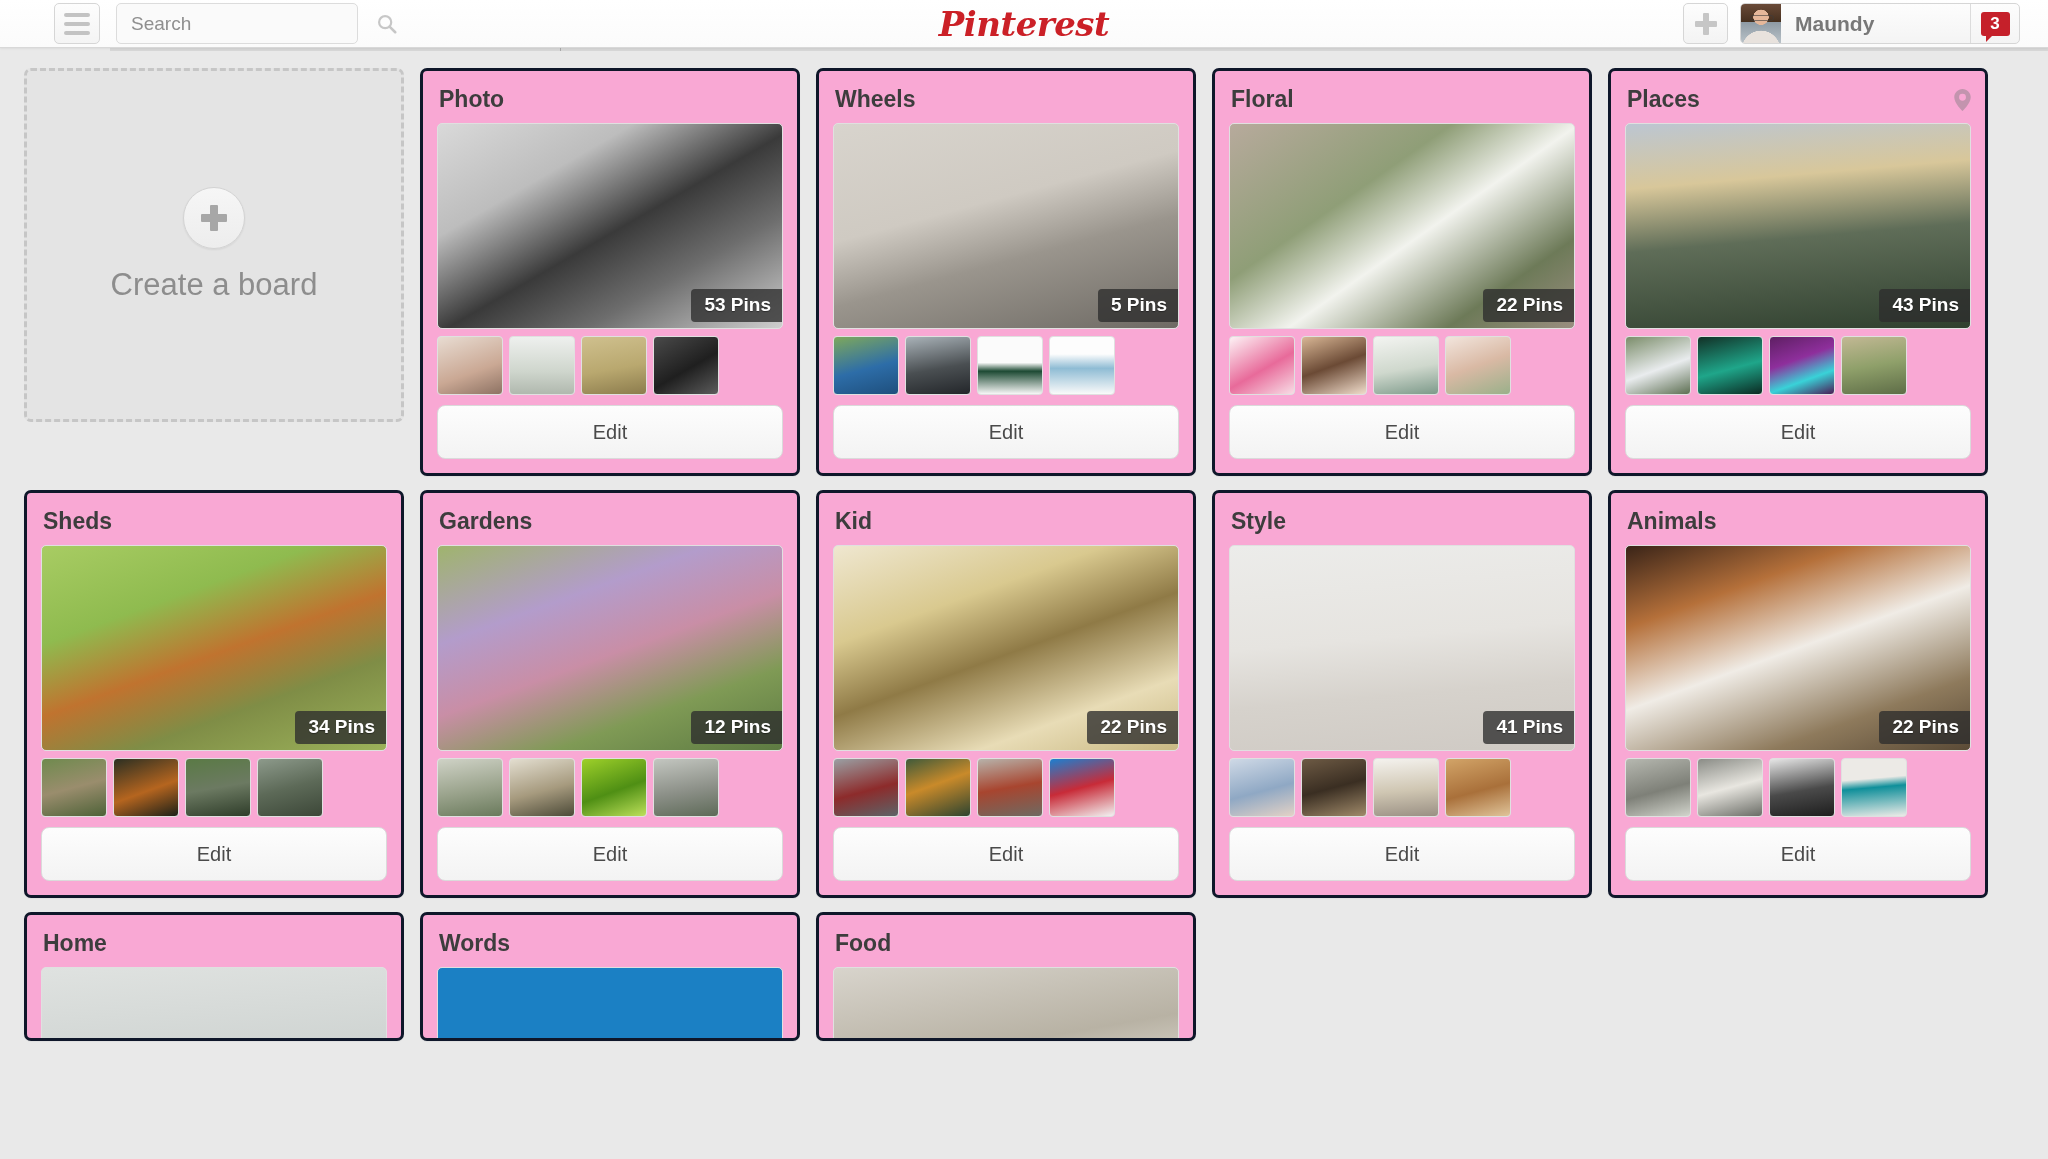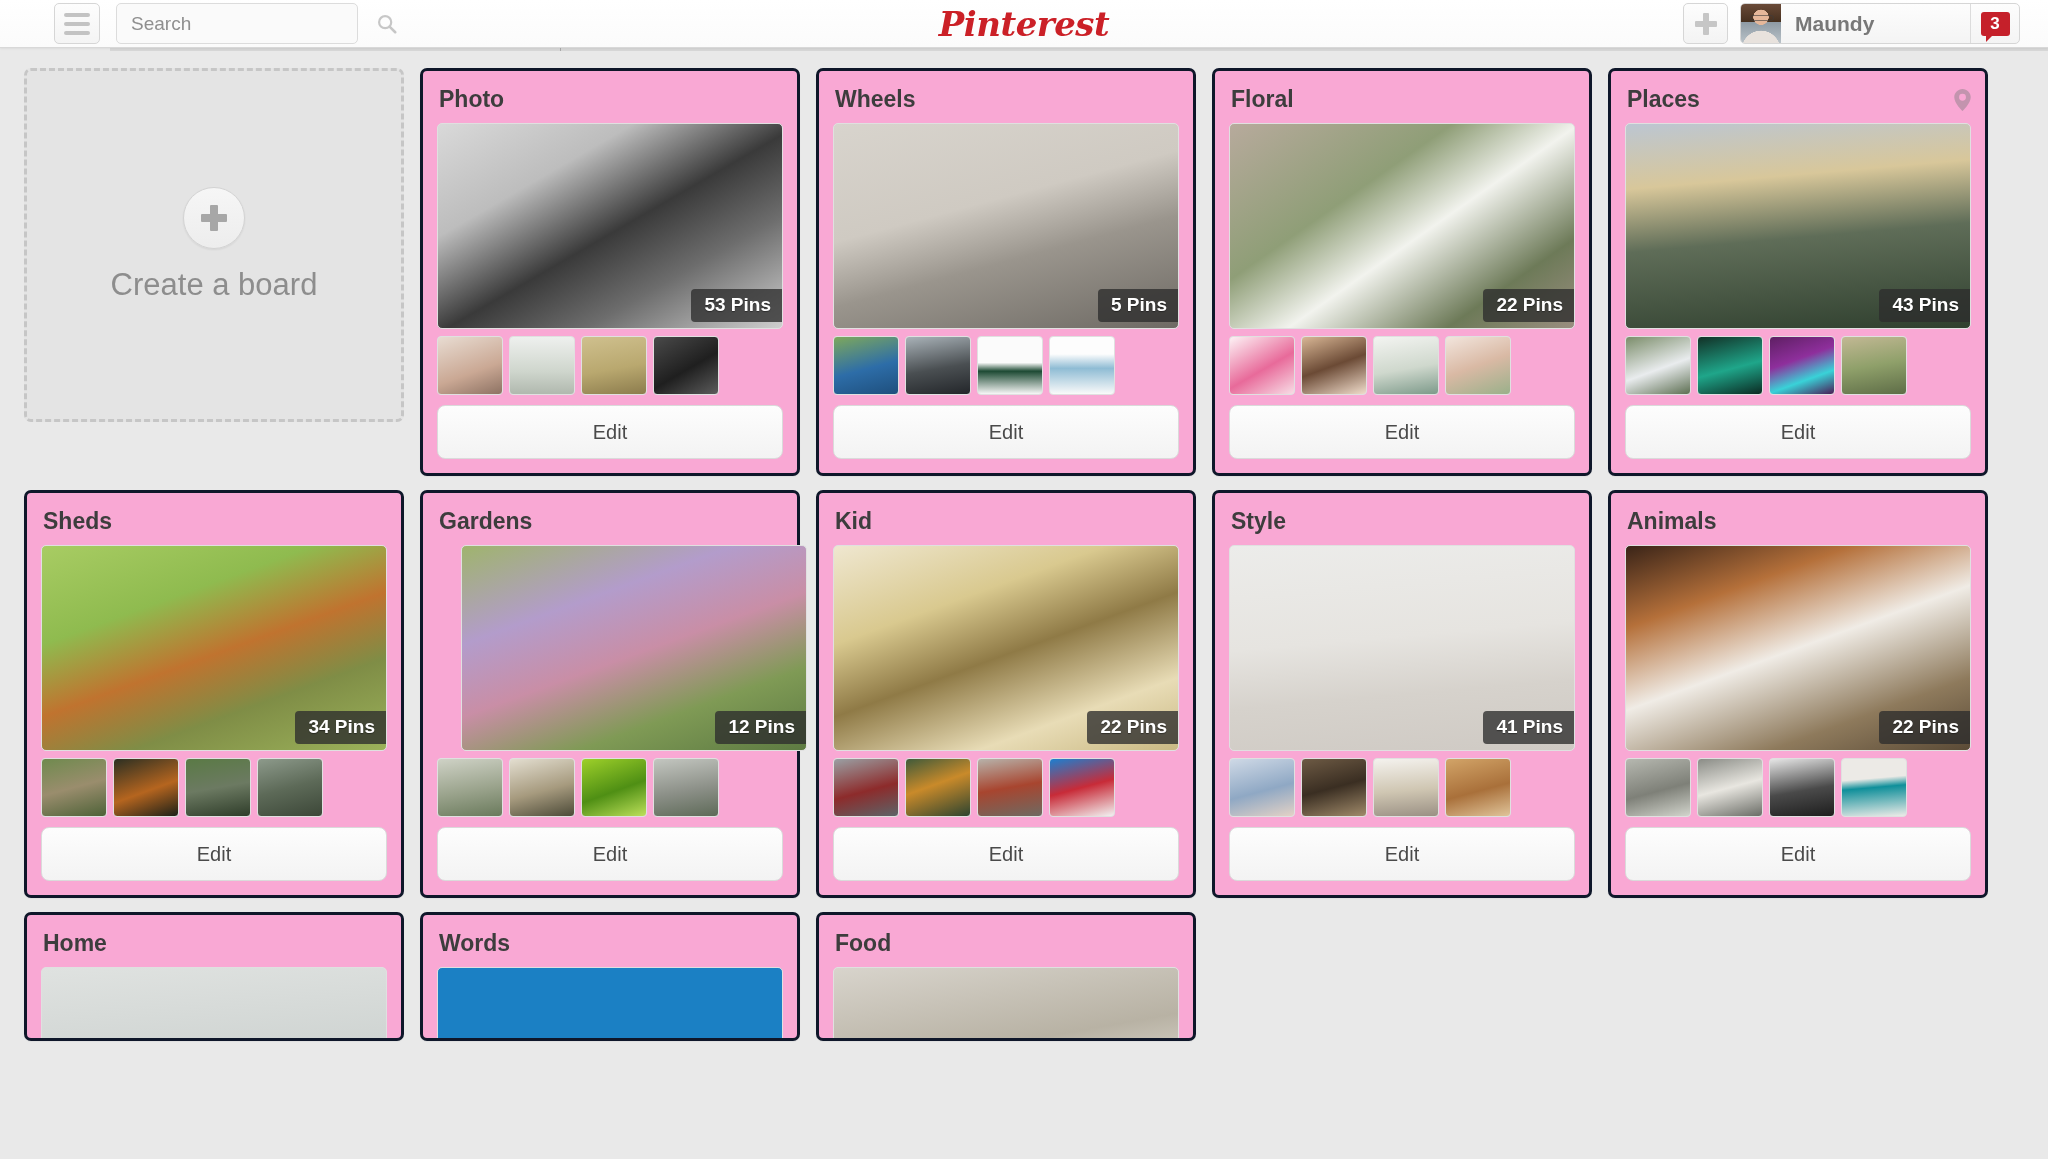--- a/index.html
+++ b/index.html
@@ -351,21 +351,21 @@
         <div class="thumb" style="background-image: linear-gradient(160deg, rgb(43, 47, 34), rgb(181, 101, 31) 55%, rgb(28, 32, 24));"></div>
         <div class="thumb" style="background-image: linear-gradient(170deg, rgb(90, 122, 69), rgb(108, 122, 98) 50%, rgb(47, 61, 42));"></div>
         <div class="thumb" style="background-image: linear-gradient(165deg, rgb(141, 154, 139), rgb(93, 106, 88) 50%, rgb(60, 71, 56));"></div>
       </div>
       <button class="edit-btn">Edit</button>
     </div>
     <div class="board-card">
       <div class="board-title">
         <span>Gardens</span>
       </div>
-      <div class="cover" style="background-image: linear-gradient(160deg, rgb(159, 180, 109) 0%, rgb(179, 156, 203) 30%, rgb(201, 142, 166) 52%, rgb(127, 154, 85) 75%, rgb(93, 122, 66) 100%); margin-left: 24px;">
+      <div class="cover" style="background-image: linear-gradient(160deg, rgb(159, 180, 109) 0%, rgb(179, 156, 203) 30%, rgb(201, 142, 166) 52%, rgb(127, 154, 85) 75%, rgb(93, 122, 66) 100%);">
         <span class="pin-count">12 Pins</span>
       </div>
       <div class="thumb-row">
         <div class="thumb" style="background-image: linear-gradient(170deg, rgb(207, 210, 198), rgb(154, 163, 140) 55%, rgb(106, 122, 92));"></div>
         <div class="thumb" style="background-image: linear-gradient(165deg, rgb(227, 222, 208), rgb(166, 154, 126) 55%, rgb(76, 74, 56));"></div>
         <div class="thumb" style="background-image: linear-gradient(160deg, rgb(158, 208, 42), rgb(79, 143, 20) 55%, rgb(189, 224, 90));"></div>
         <div class="thumb" style="background-image: linear-gradient(170deg, rgb(195, 198, 192), rgb(140, 144, 136) 55%, rgb(94, 106, 88));"></div>
       </div>
       <button class="edit-btn">Edit</button>
     </div>

